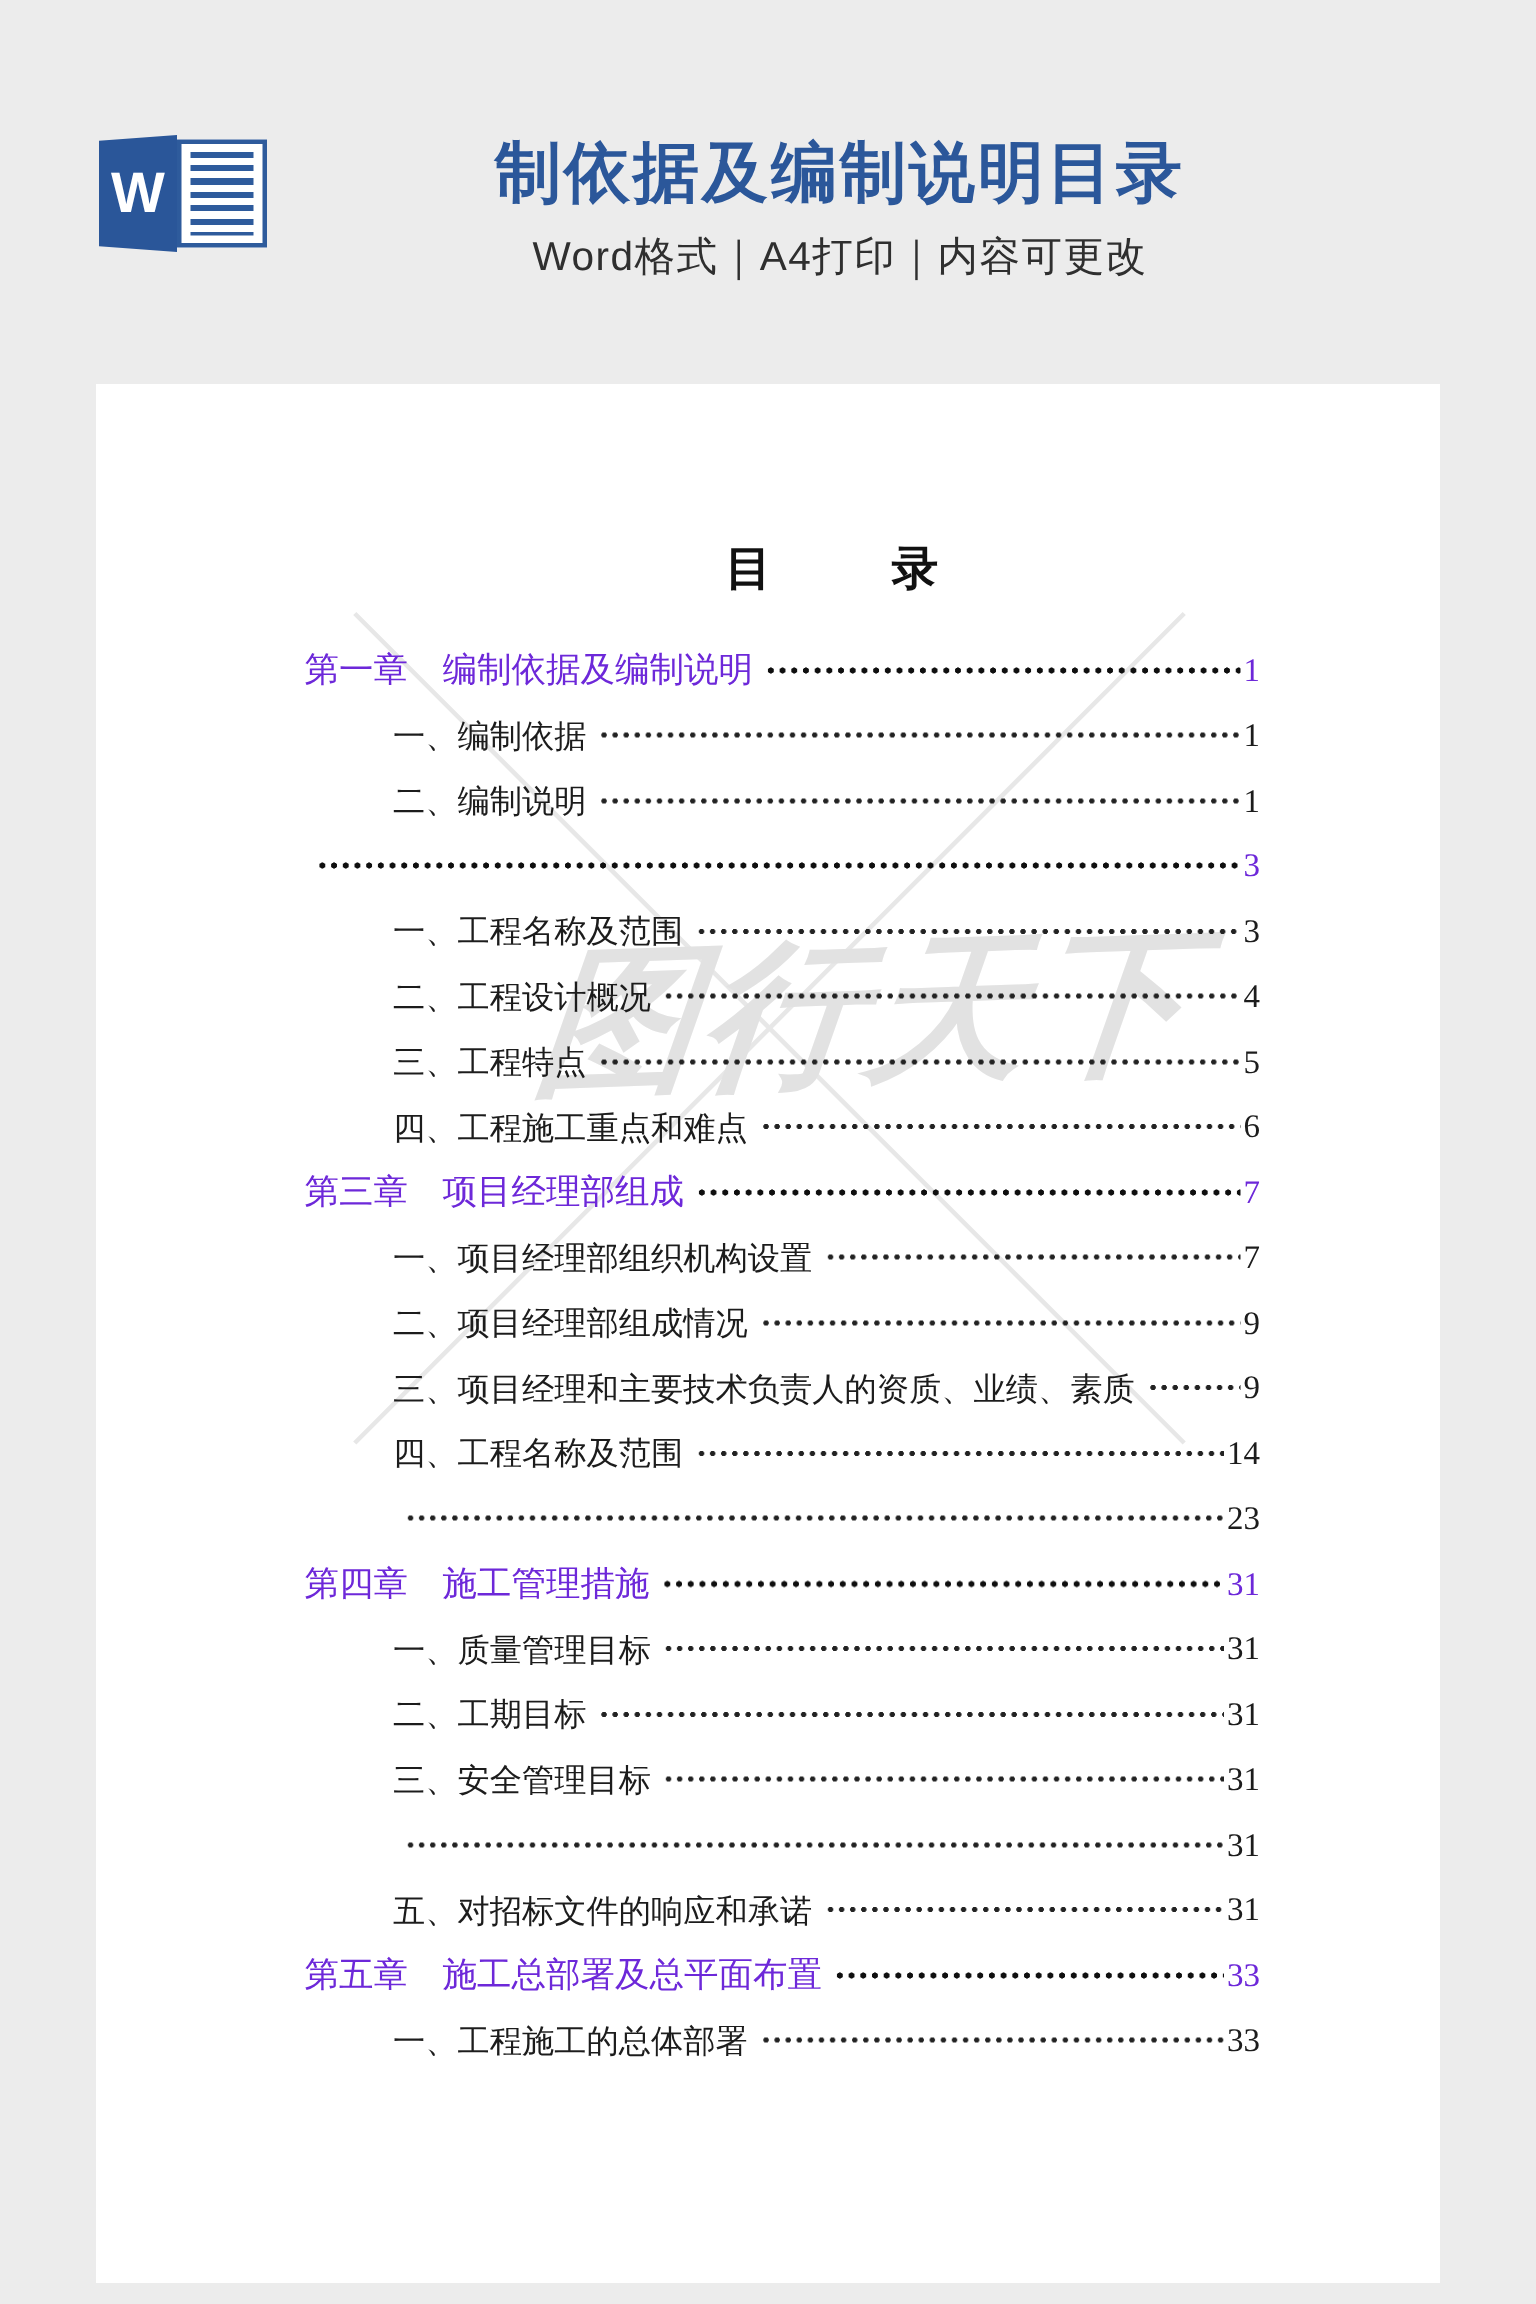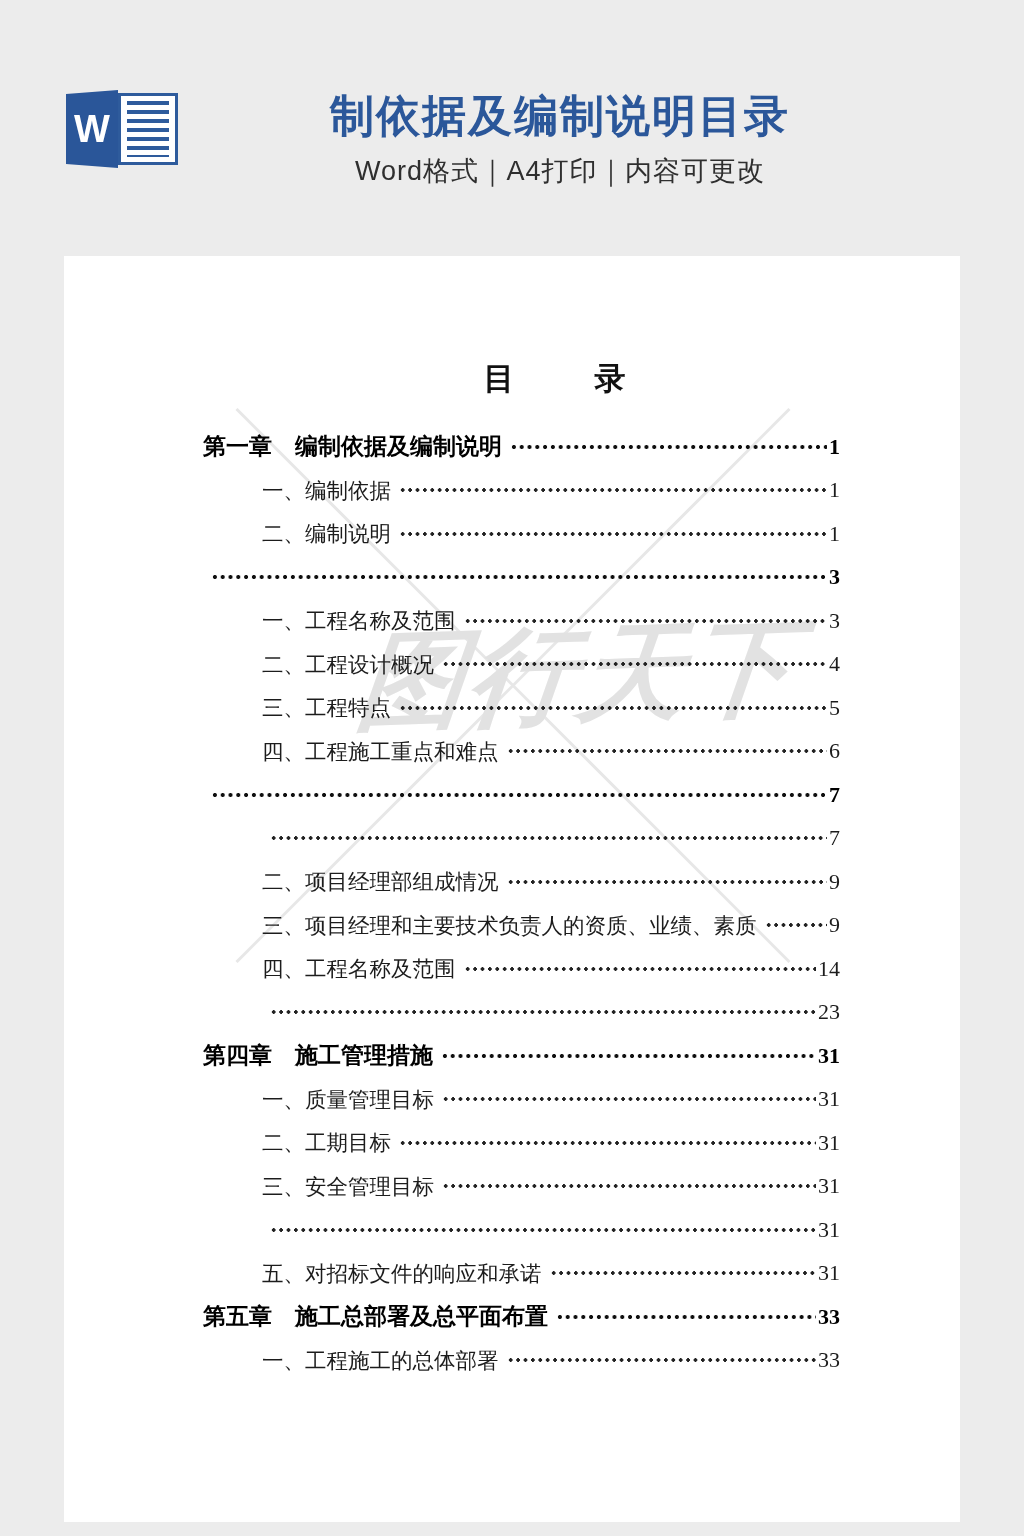--- a/index.html
+++ b/index.html
@@ -71,21 +71,21 @@
   .toc-content{position:relative;z-index:2;padding:104px 120px 0 139px;}
   .toc-title{
     text-align:center;font-size:31px;font-weight:bold;color:#111;
     letter-spacing:6px;margin:0 0 28px 0;transform:translateX(36px);
     line-height:1.2;
   }
   .toc-row{
     display:flex;align-items:center;height:43.5px;
     font-size:21.5px;color:#1c1c1c;
   }
-  .toc-row.lvl1{font-weight:bold;font-size:23px;color:#000000;justify-content:flex-end;}
+  .toc-row.lvl1{font-weight:normal;font-size:23px;color:#6d28d9;justify-content:flex-end;}
   .toc-row.lvl2{padding-left:59px;justify-content:space-between;}
   .toc-label{white-space:nowrap;}
   .toc-leader{
     flex:1;height:6px;margin:0 2px 0 8px;min-width:12px;
     background-image:radial-gradient(circle,#222 1.6px,transparent 1.9px);
     background-size:7.4px 6px;background-repeat:repeat-x;
     background-position:left center;
   }
   .toc-row.lvl1 .toc-leader{
     background-image:radial-gradient(circle,#0f0f0f 1.9px,transparent 2.2px);
@@ -154,24 +154,26 @@
     <span class="toc-label">三、工程特点</span>
     <span class="toc-leader"></span>
     <span class="toc-page">5</span>
   </div>
         <div class="toc-row lvl2">
     <span class="toc-label">四、工程施工重点和难点</span>
     <span class="toc-leader"></span>
     <span class="toc-page">6</span>
   </div>
         <div class="toc-row lvl1">
+    <span class="toc-label">第三章　项目经理部组成</span>
     <span class="toc-leader"></span>
     <span class="toc-page">7</span>
   </div>
         <div class="toc-row lvl2">
+    <span class="toc-label">一、项目经理部组织机构设置</span>
     <span class="toc-leader"></span>
     <span class="toc-page">7</span>
   </div>
         <div class="toc-row lvl2">
     <span class="toc-label">二、项目经理部组成情况</span>
     <span class="toc-leader"></span>
     <span class="toc-page">9</span>
   </div>
         <div class="toc-row lvl2">
     <span class="toc-label">三、项目经理和主要技术负责人的资质、业绩、素质</span>

